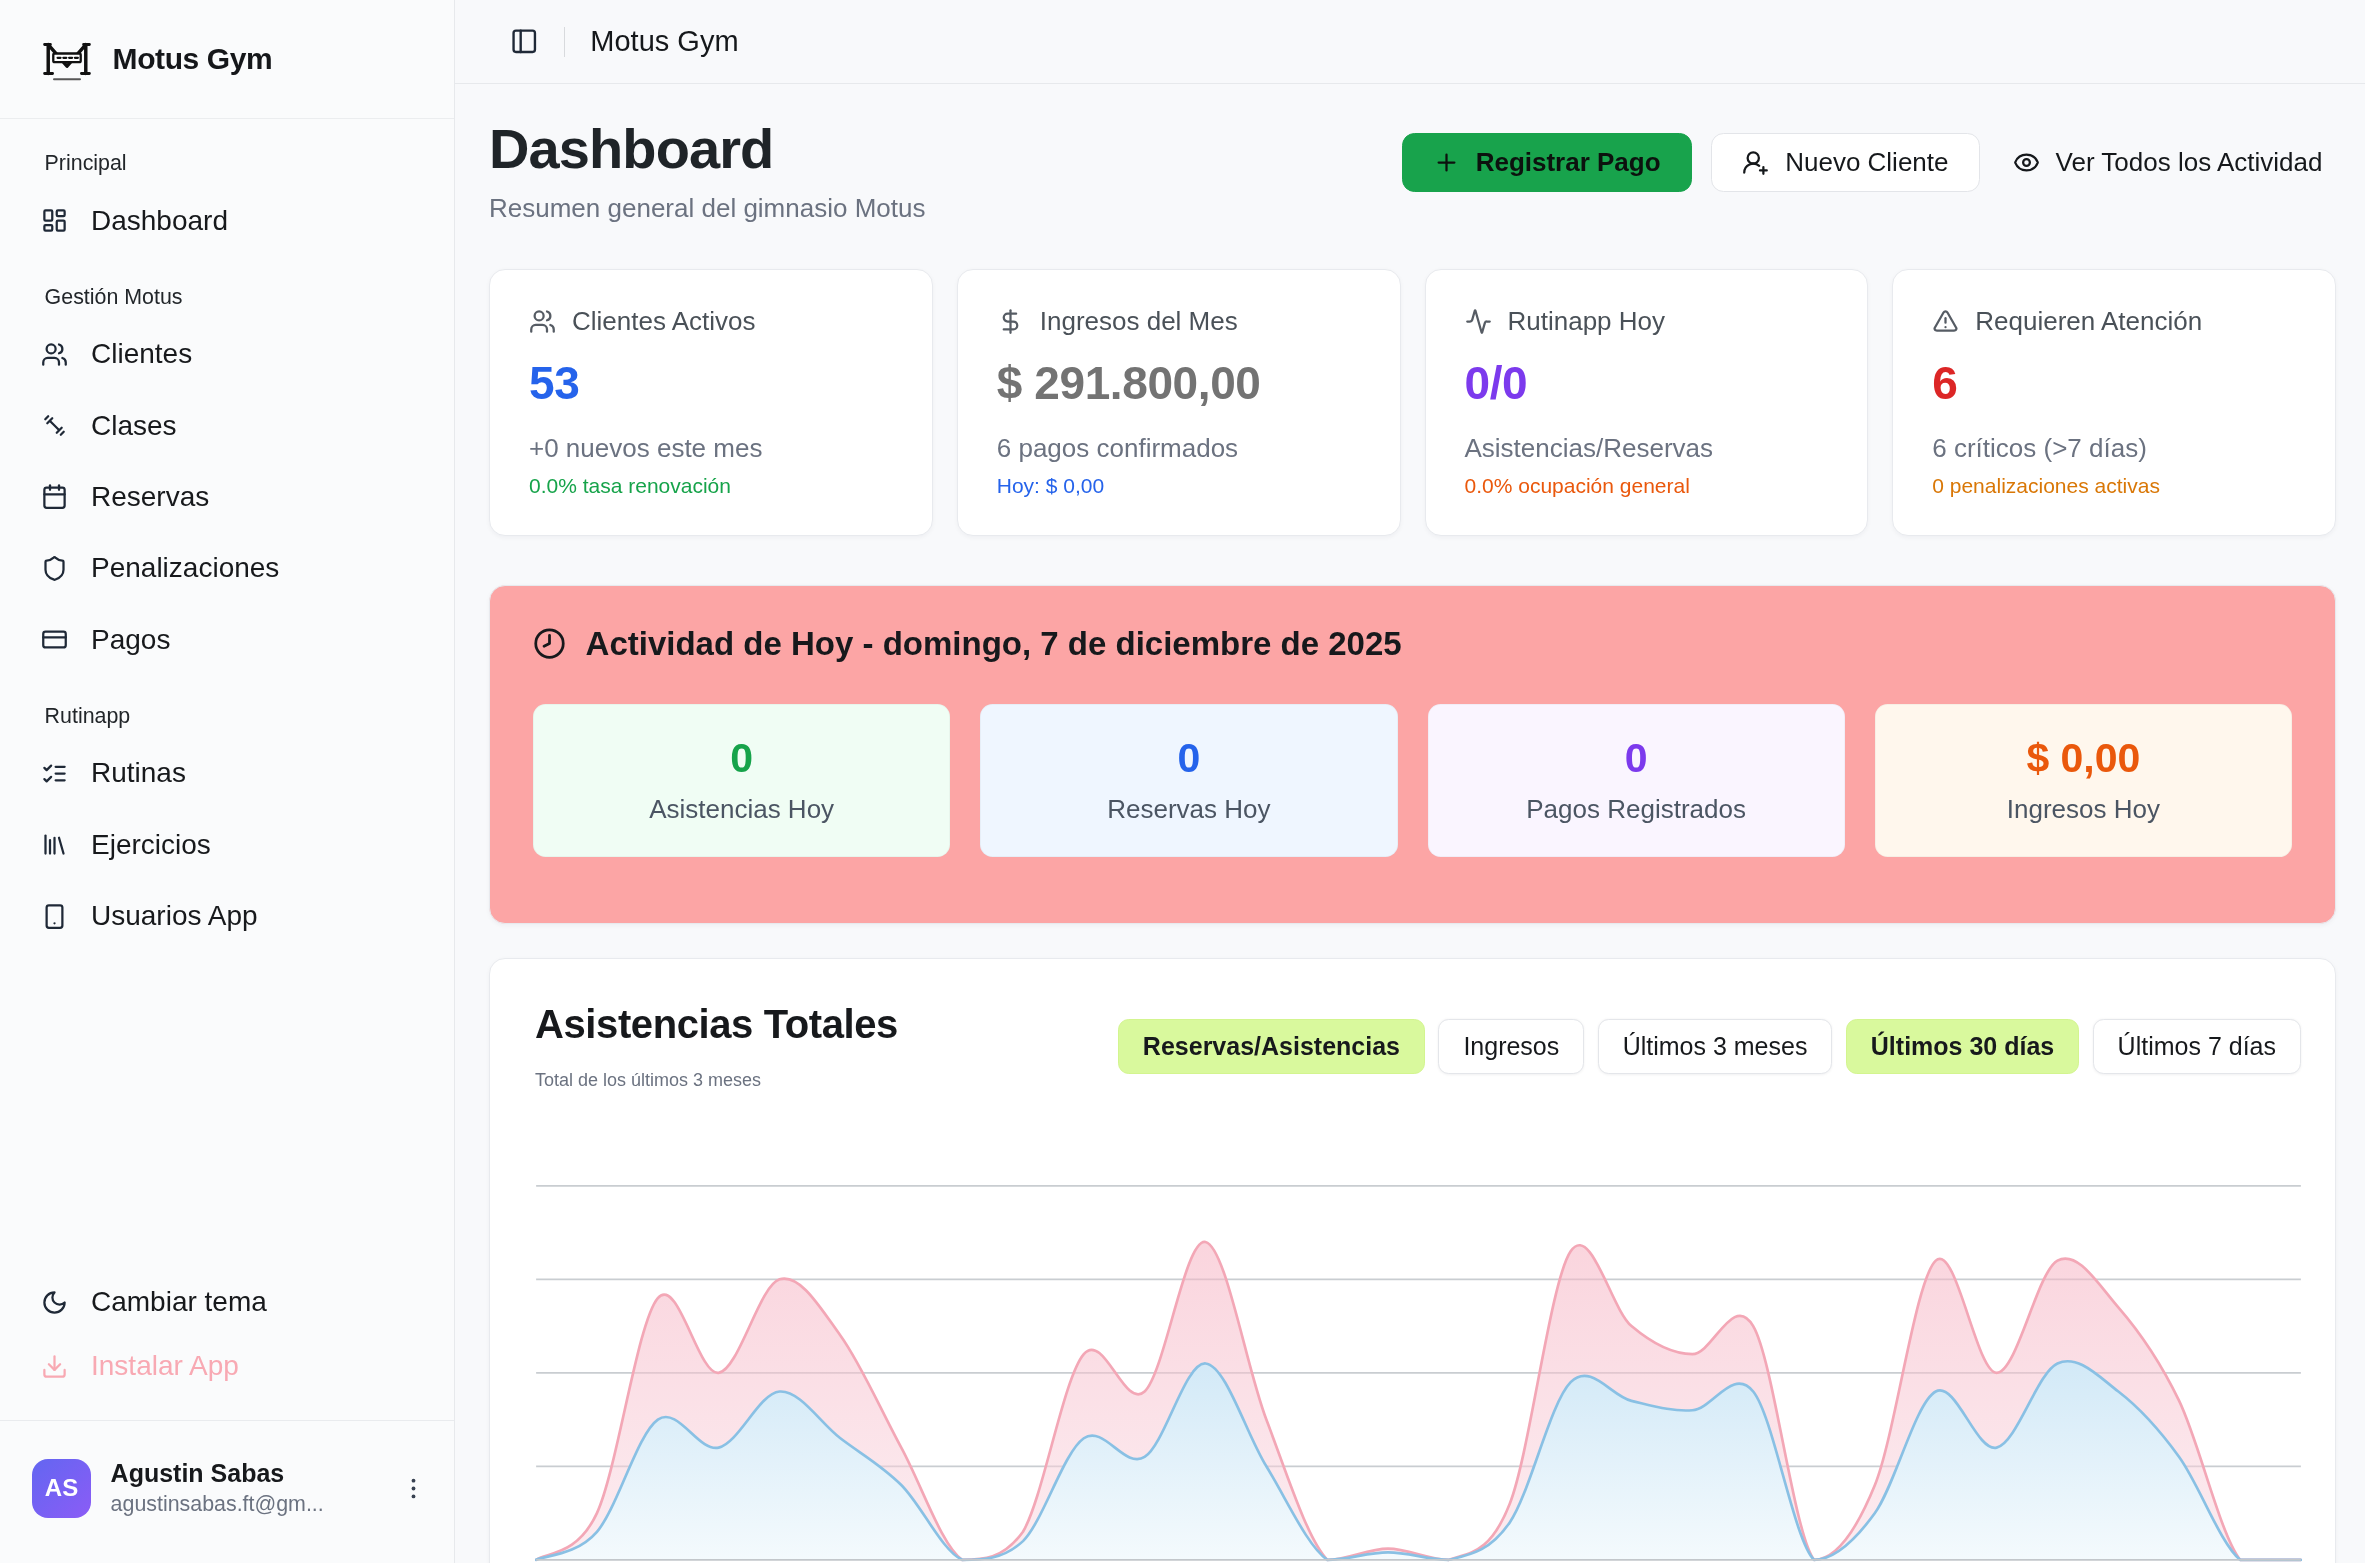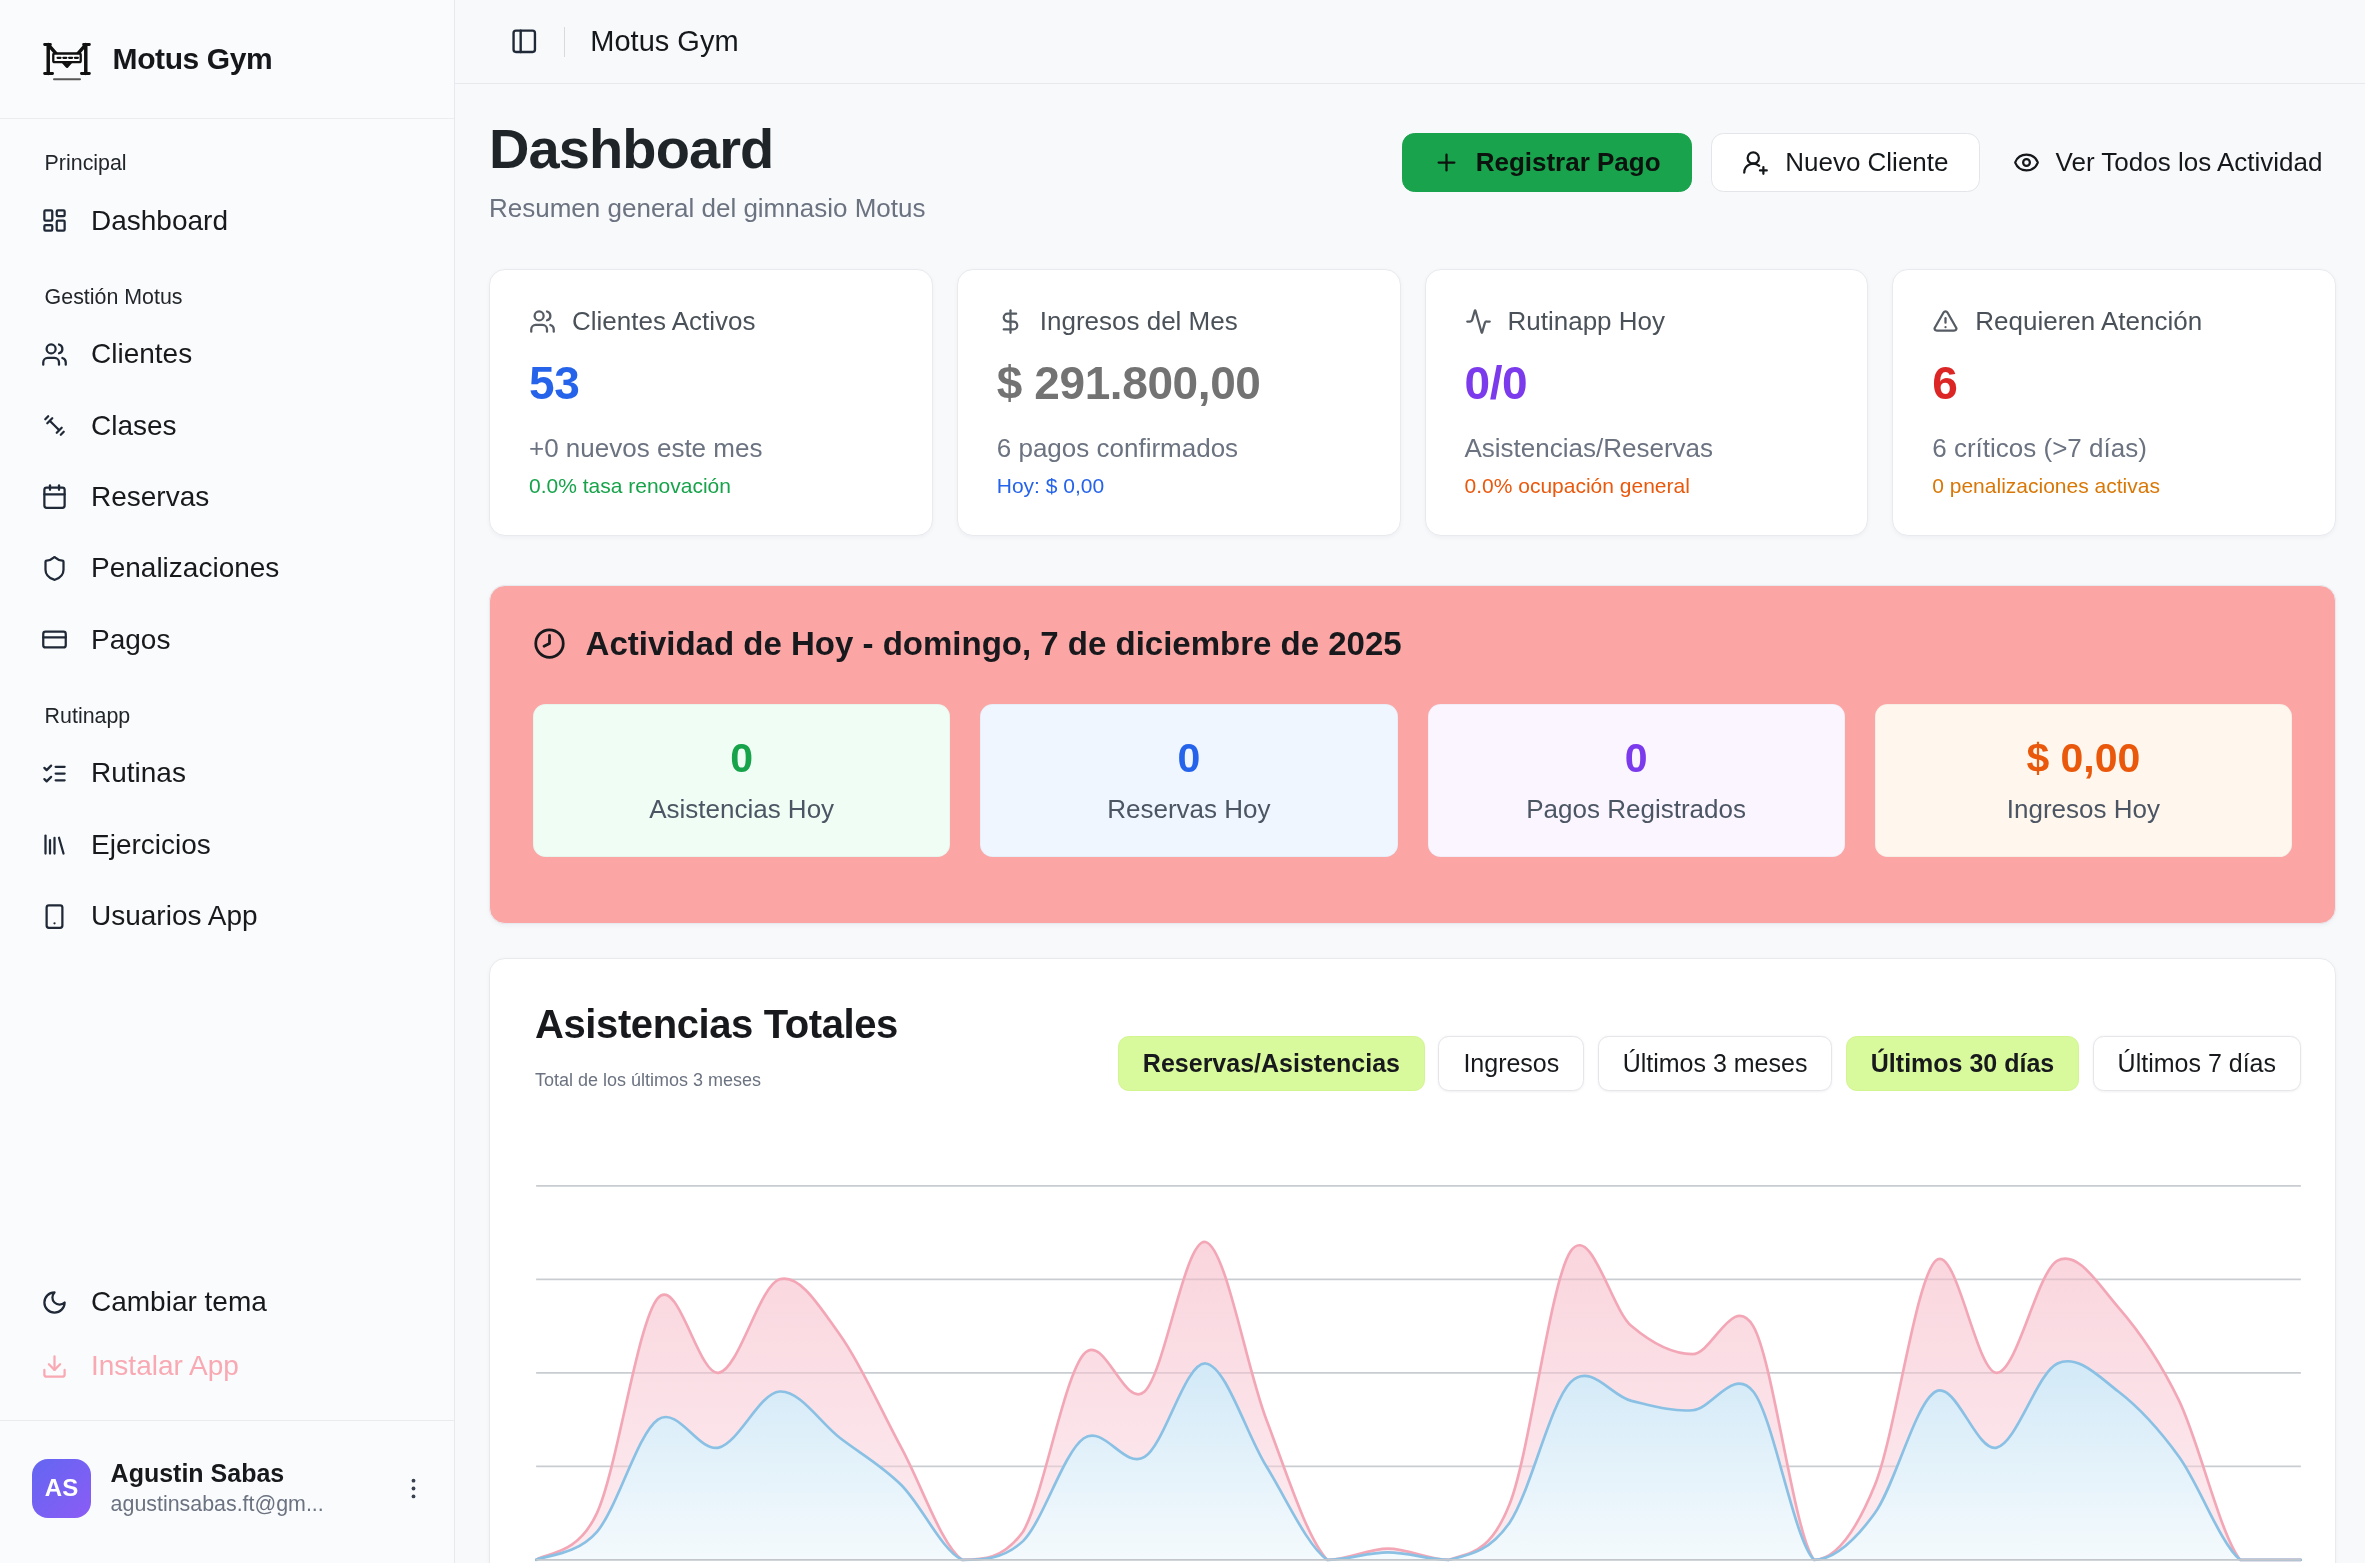--- a/index.html
+++ b/index.html
@@ -55,21 +55,21 @@
 
   .activity { background:#fca5a5; border:1.8px solid #e8eaee; border-radius:16px; margin-top:49px; padding:39px 43px; height:339px; box-shadow:0 1.8px 4.5px rgba(16,24,40,.04); }
   .act-head { display:flex; align-items:center; gap:19.6px; font-size:33px; font-weight:700; color:#17191c; }
   .act-head .ic { width:33px; height:33px; color:#17191c; }
   .act-grid { display:flex; gap:30px; margin-top:41px; }
   .mini { flex:1; height:153px; border-radius:12.5px; display:flex; flex-direction:column; align-items:center; justify-content:center; gap:12.5px; border:0.9px solid rgba(0,0,0,0.03); }
   .mini-value { font-size:41px; font-weight:800; }
   .mini-label { font-size:26px; color:#4b5563; }
 
   .chart-card { background:#fff; border:1.8px solid #e8eaee; border-radius:16px; margin-top:34px; height:980px; position:relative; padding:43px 34px 0 45px; box-shadow:0 1.8px 4.5px rgba(16,24,40,.04); }
-  .chart-head { display:flex; justify-content:space-between; align-items:flex-end; }
+  .chart-head { display:flex; justify-content:space-between; align-items:center; }
   .chart-title { font-size:40px; font-weight:800; letter-spacing:-0.4px; color:#17191c; }
   .chart-sub { font-size:18px; color:#6b7280; margin-top:23px; }
   .controls { display:flex; gap:13.4px; }
   .ctl { height:55px; padding:0 24px; border-radius:10.7px; font-size:25px; background:#fff; border:1.8px solid #e4e6ea; color:#17191c; cursor:pointer; white-space:nowrap; font-family:inherit; box-shadow:0 0.9px 2.7px rgba(16,24,40,.06); }
   .ctl.active { background:#d9f99d; border-color:#d3f58f; font-weight:700; box-shadow:none; }
   svg.chart { position:absolute; left:45px; top:185px; }
 
   .ic { display:inline-block; }
 </style>
 </head>

